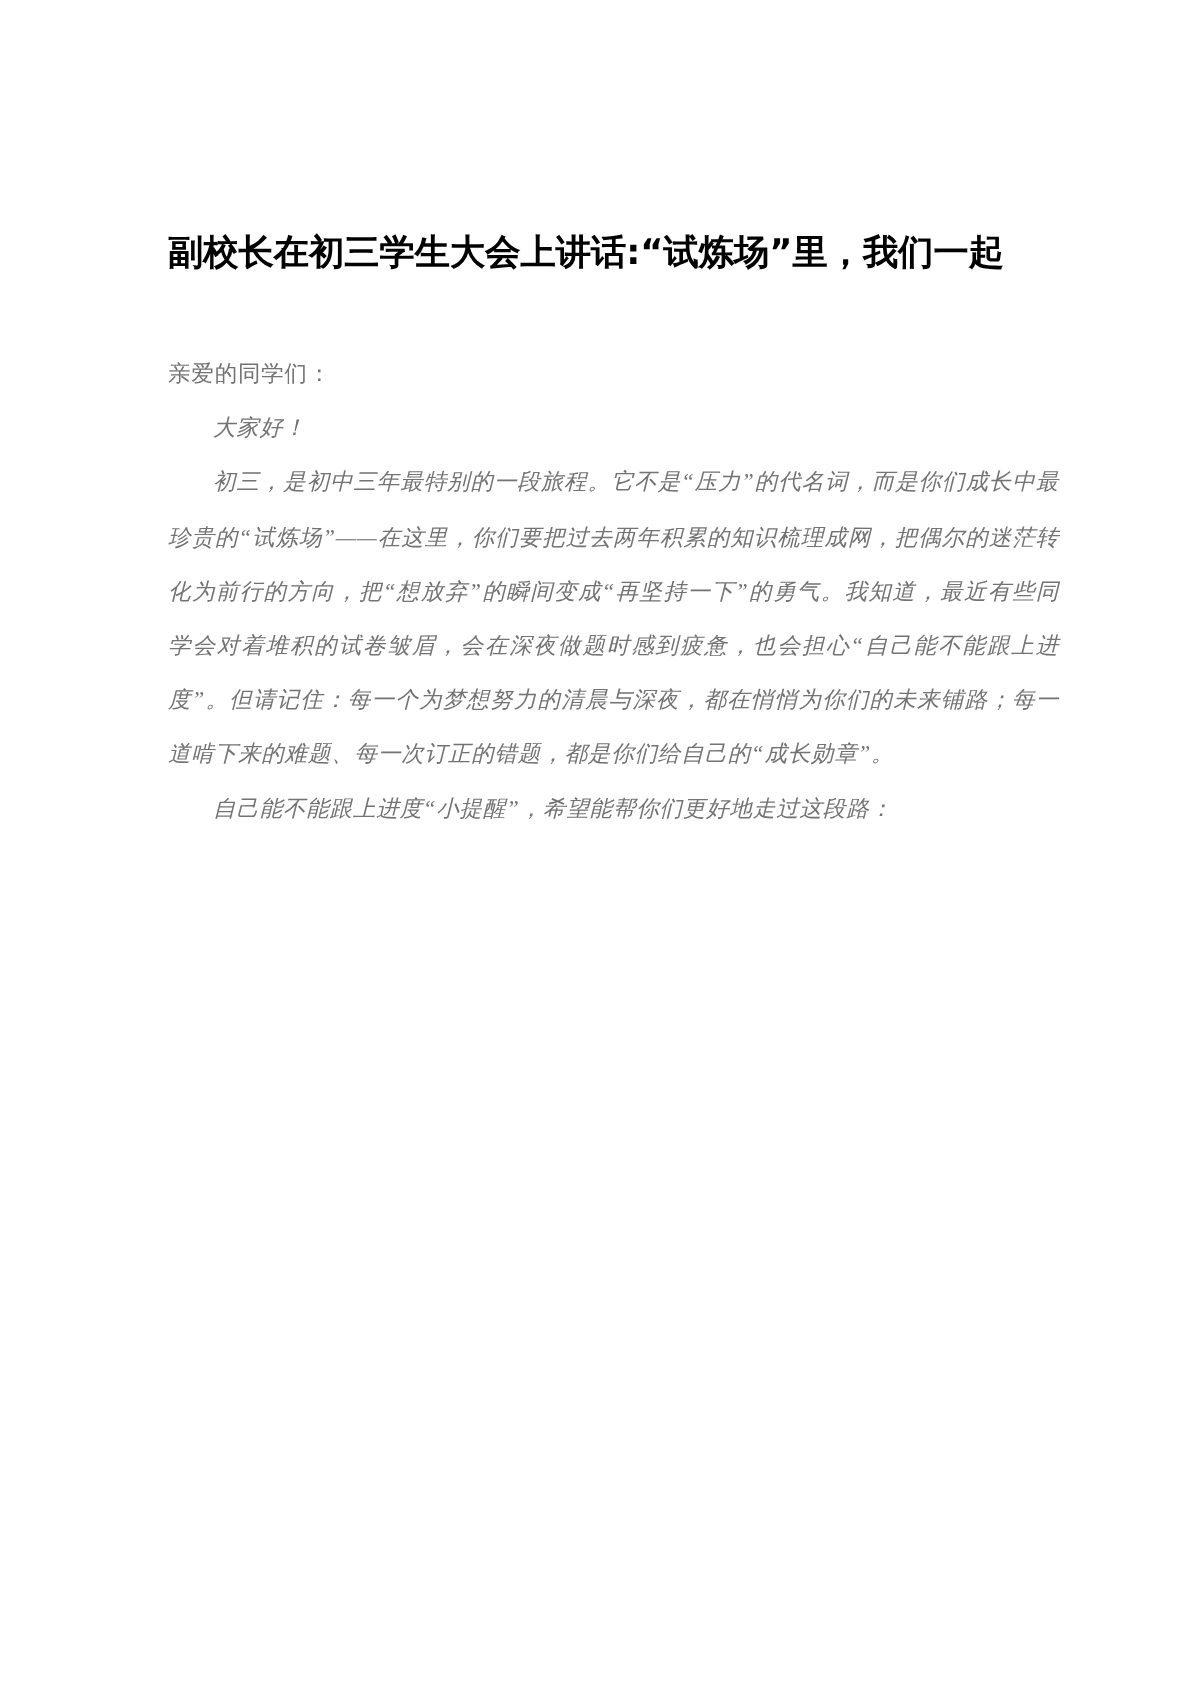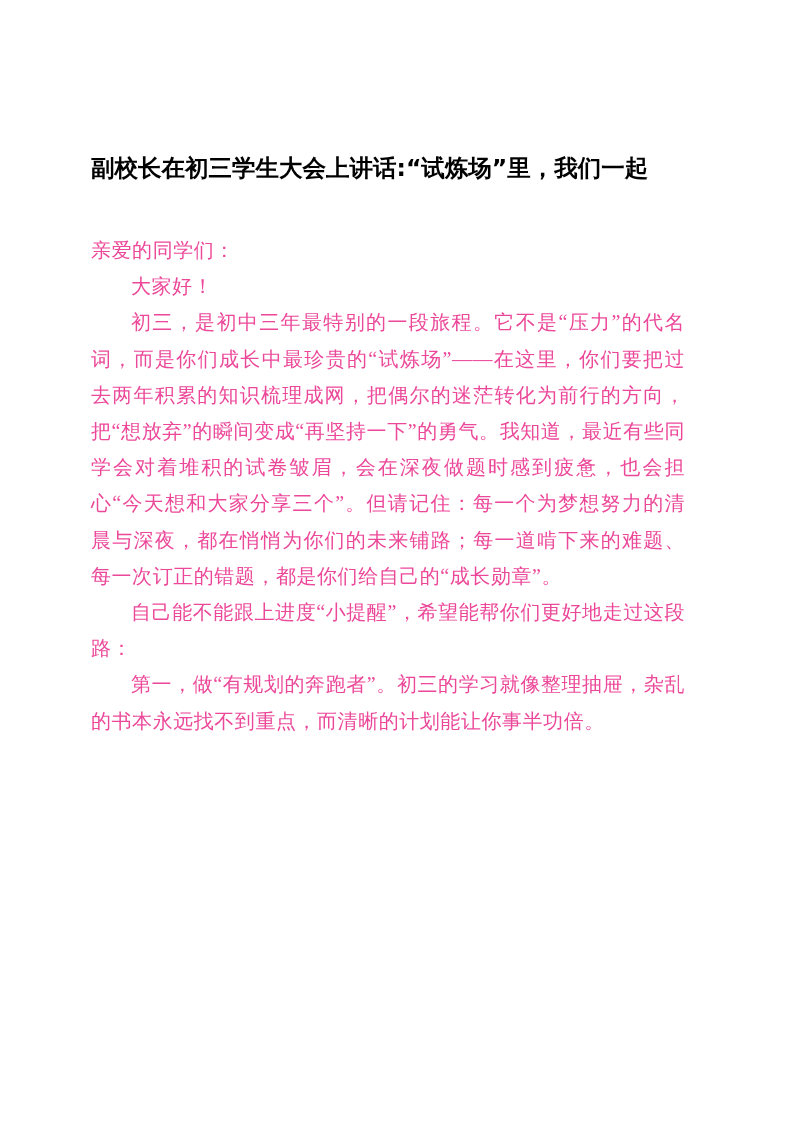--- a/index.html
+++ b/index.html
@@ -13,70 +13,70 @@
   .page {
     position: relative;
     width: 793px;
     height: 1122px;
     background: #ffffff;
     overflow: hidden;
     box-sizing: border-box;
   }
   .doc-body {
     position: absolute;
-    left: 91px;
+    left: 112px;
     top: 0;
     width: 594px;
   }
   .doc-title {
     margin: 0;
     padding: 0;
     font-family: "DejaVu Sans", "Liberation Sans", sans-serif;
     font-weight: bold;
     font-size: 23.5px;
     line-height: 34px;
     color: #000000;
     letter-spacing: 0px;
     padding-top: 151px;
     text-align: left;
     white-space: nowrap;
   }
   .para {
     margin: 0;
     padding: 0;
     font-family: "Liberation Serif", "DejaVu Serif", serif;
-    font-size: 20px;
+    font-size: 15px;
     line-height: 36.2px;
-    color: #ec4899;
+    color: #737373;
     text-align: justify;
     text-justify: inter-character;
     letter-spacing: 0.55px;
     word-break: break-all;
   }
   .para.salutation {
     margin-top: 47px;
     text-indent: 0;
   }
   .para.indent {
     text-indent: 2em;
+    font-style: italic;
   }
 </style>
 </head>
 <body>
 
 <div class="page">
   <div class="doc-body">
 
     <h1 class="doc-title">副校长在初三学生大会上讲话:“试炼场”里，我们一起</h1>
 
     <p class="para salutation">亲爱的同学们：</p>
 
     <p class="para indent">大家好！</p>
 
 
-    <p class="para indent">初三，是初中三年最特别的一段旅程。它不是“压力”的代名词，而是你们成长中最珍贵的“试炼场”——在这里，你们要把过去两年积累的知识梳理成网，把偶尔的迷茫转化为前行的方向，把“想放弃”的瞬间变成“再坚持一下”的勇气。我知道，最近有些同学会对着堆积的试卷皱眉，会在深夜做题时感到疲惫，也会担心“今天想和大家分享三个”。但请记住：每一个为梦想努力的清晨与深夜，都在悄悄为你们的未来铺路；每一道啃下来的难题、每一次订正的错题，都是你们给自己的“成长勋章”。</p>
+    <p class="para indent">初三，是初中三年最特别的一段旅程。它不是“压力”的代名词，而是你们成长中最珍贵的“试炼场”——在这里，你们要把过去两年积累的知识梳理成网，把偶尔的迷茫转化为前行的方向，把“想放弃”的瞬间变成“再坚持一下”的勇气。我知道，最近有些同学会对着堆积的试卷皱眉，会在深夜做题时感到疲惫，也会担心“自己能不能跟上进度”。但请记住：每一个为梦想努力的清晨与深夜，都在悄悄为你们的未来铺路；每一道啃下来的难题、每一次订正的错题，都是你们给自己的“成长勋章”。</p>
 
     <p class="para indent">自己能不能跟上进度“小提醒”，希望能帮你们更好地走过这段路：</p>
 
-    <p class="para indent">第一，做“有规划的奔跑者”。初三的学习就像整理抽屉，杂乱的书本永远找不到重点，而清晰的计划能让你事半功倍。</p>
 
   </div>
 </div>
 
 </body></html>

